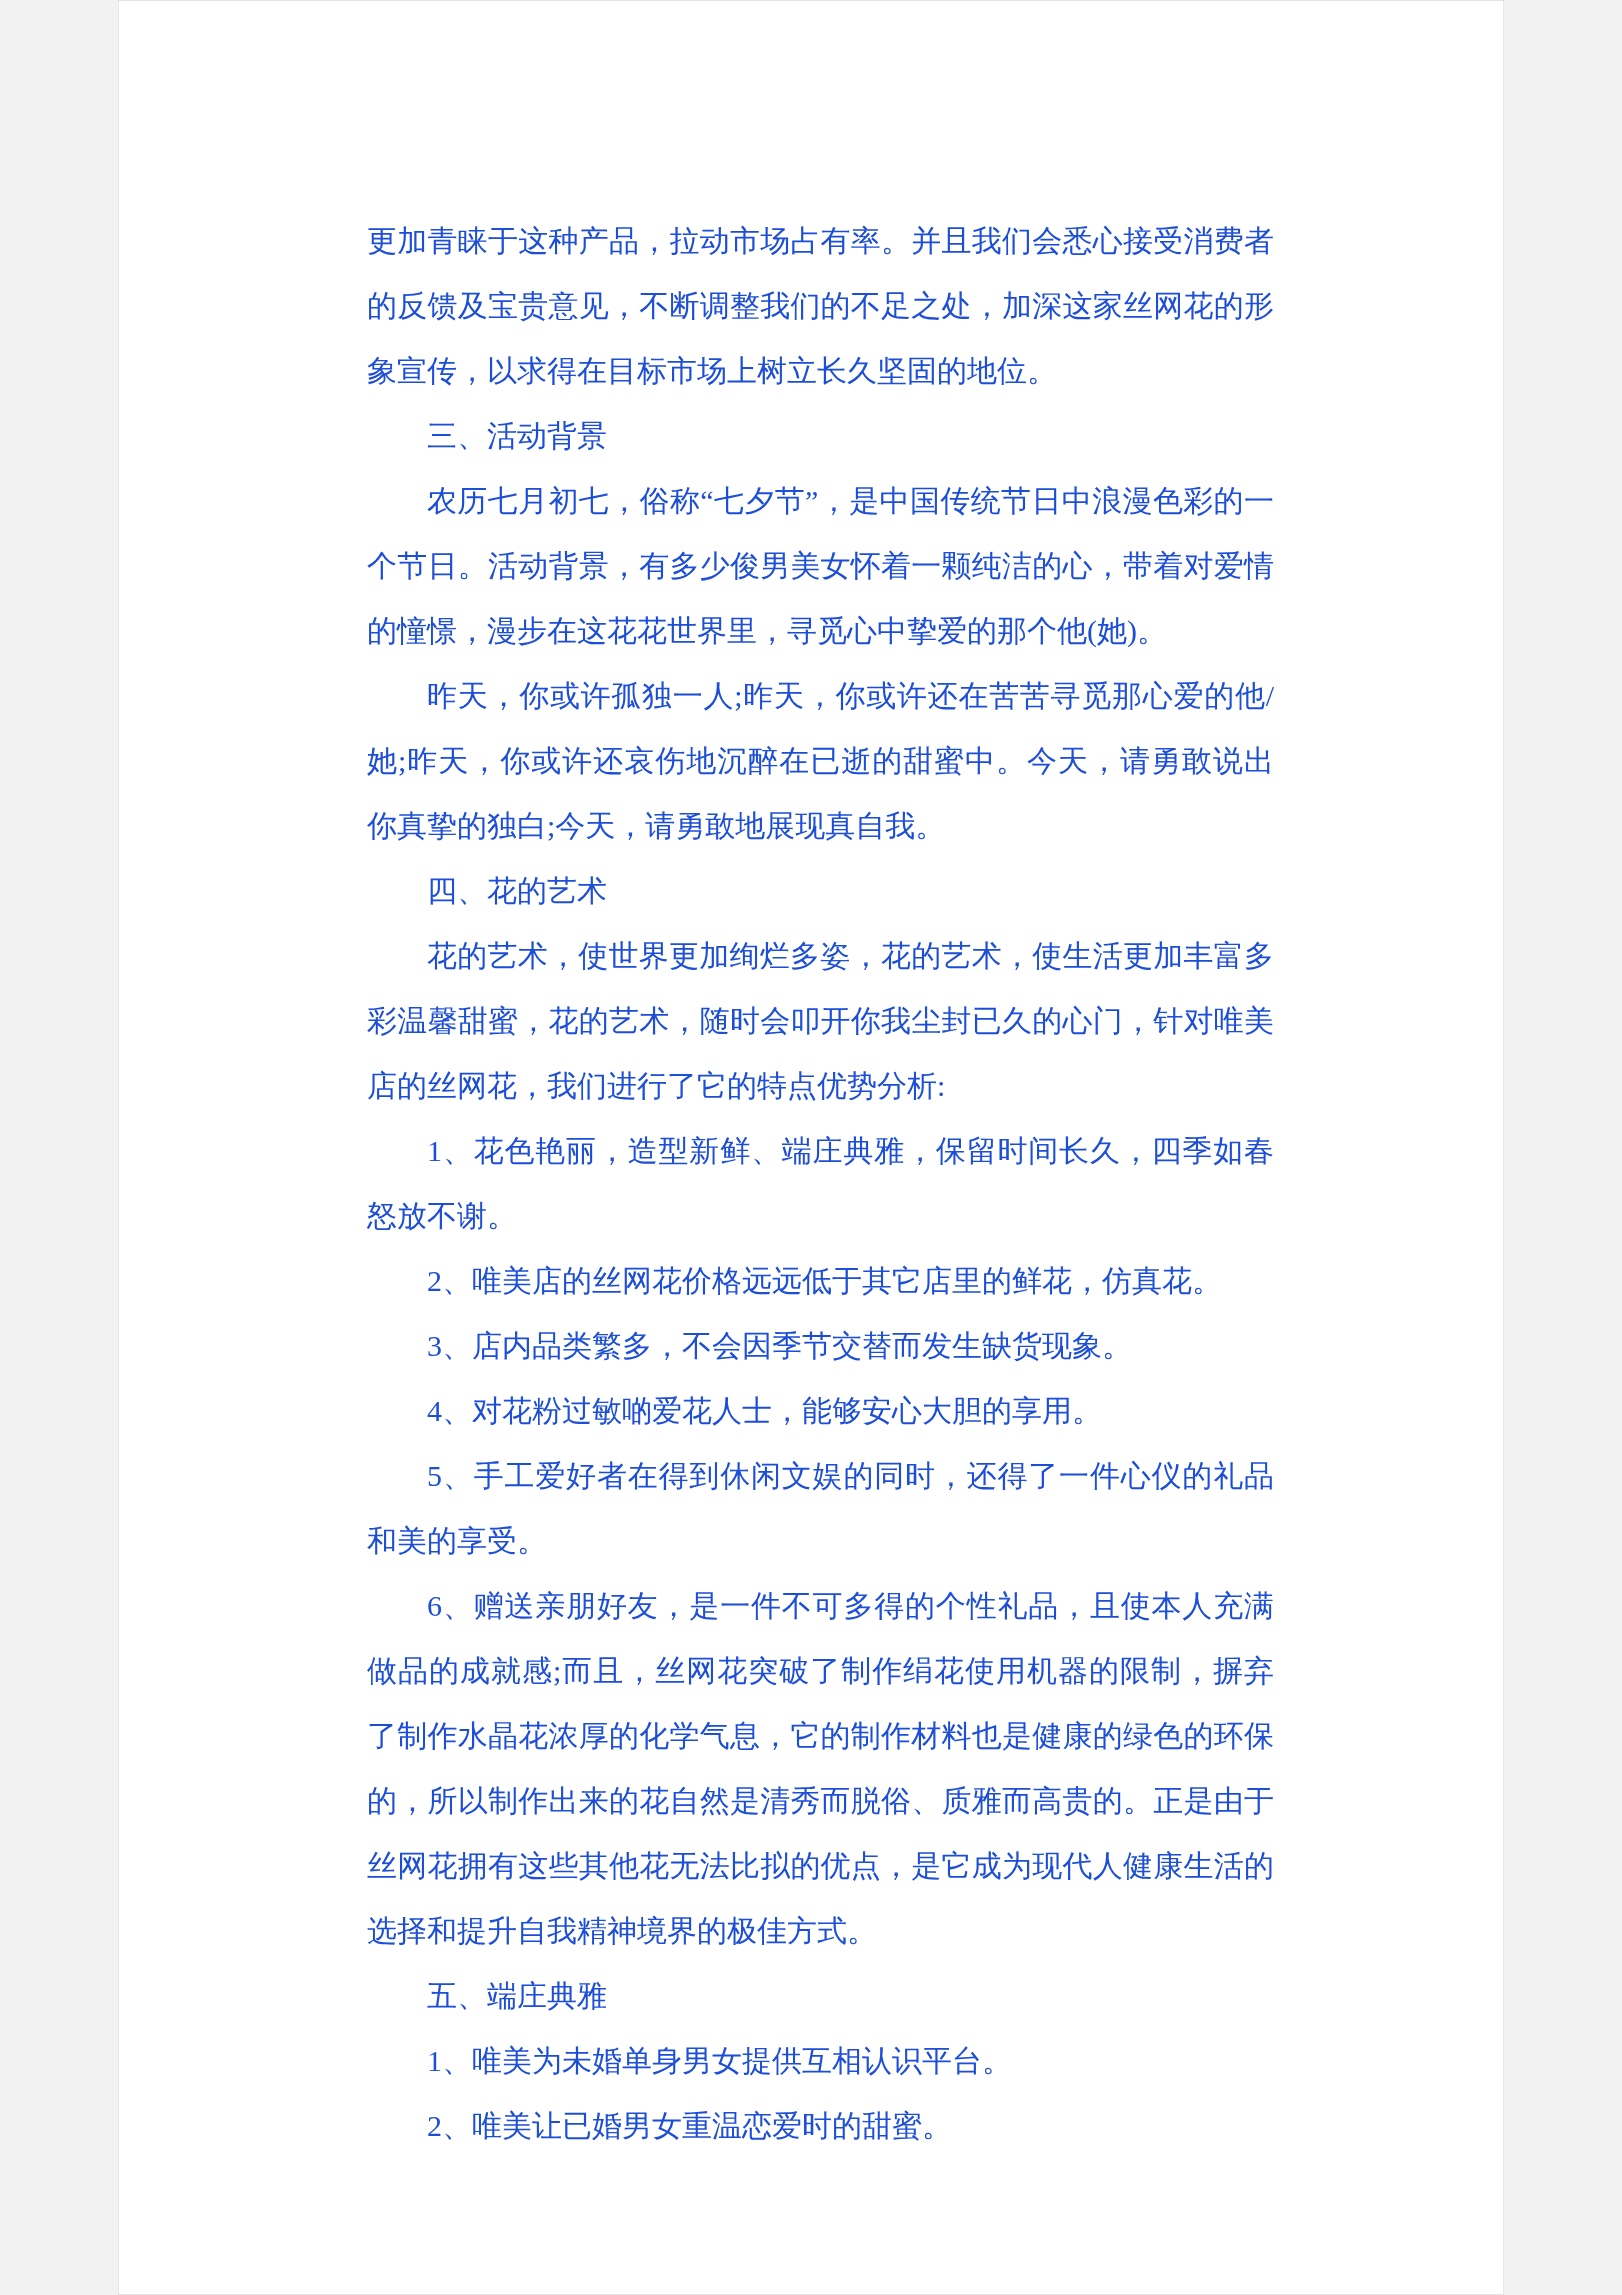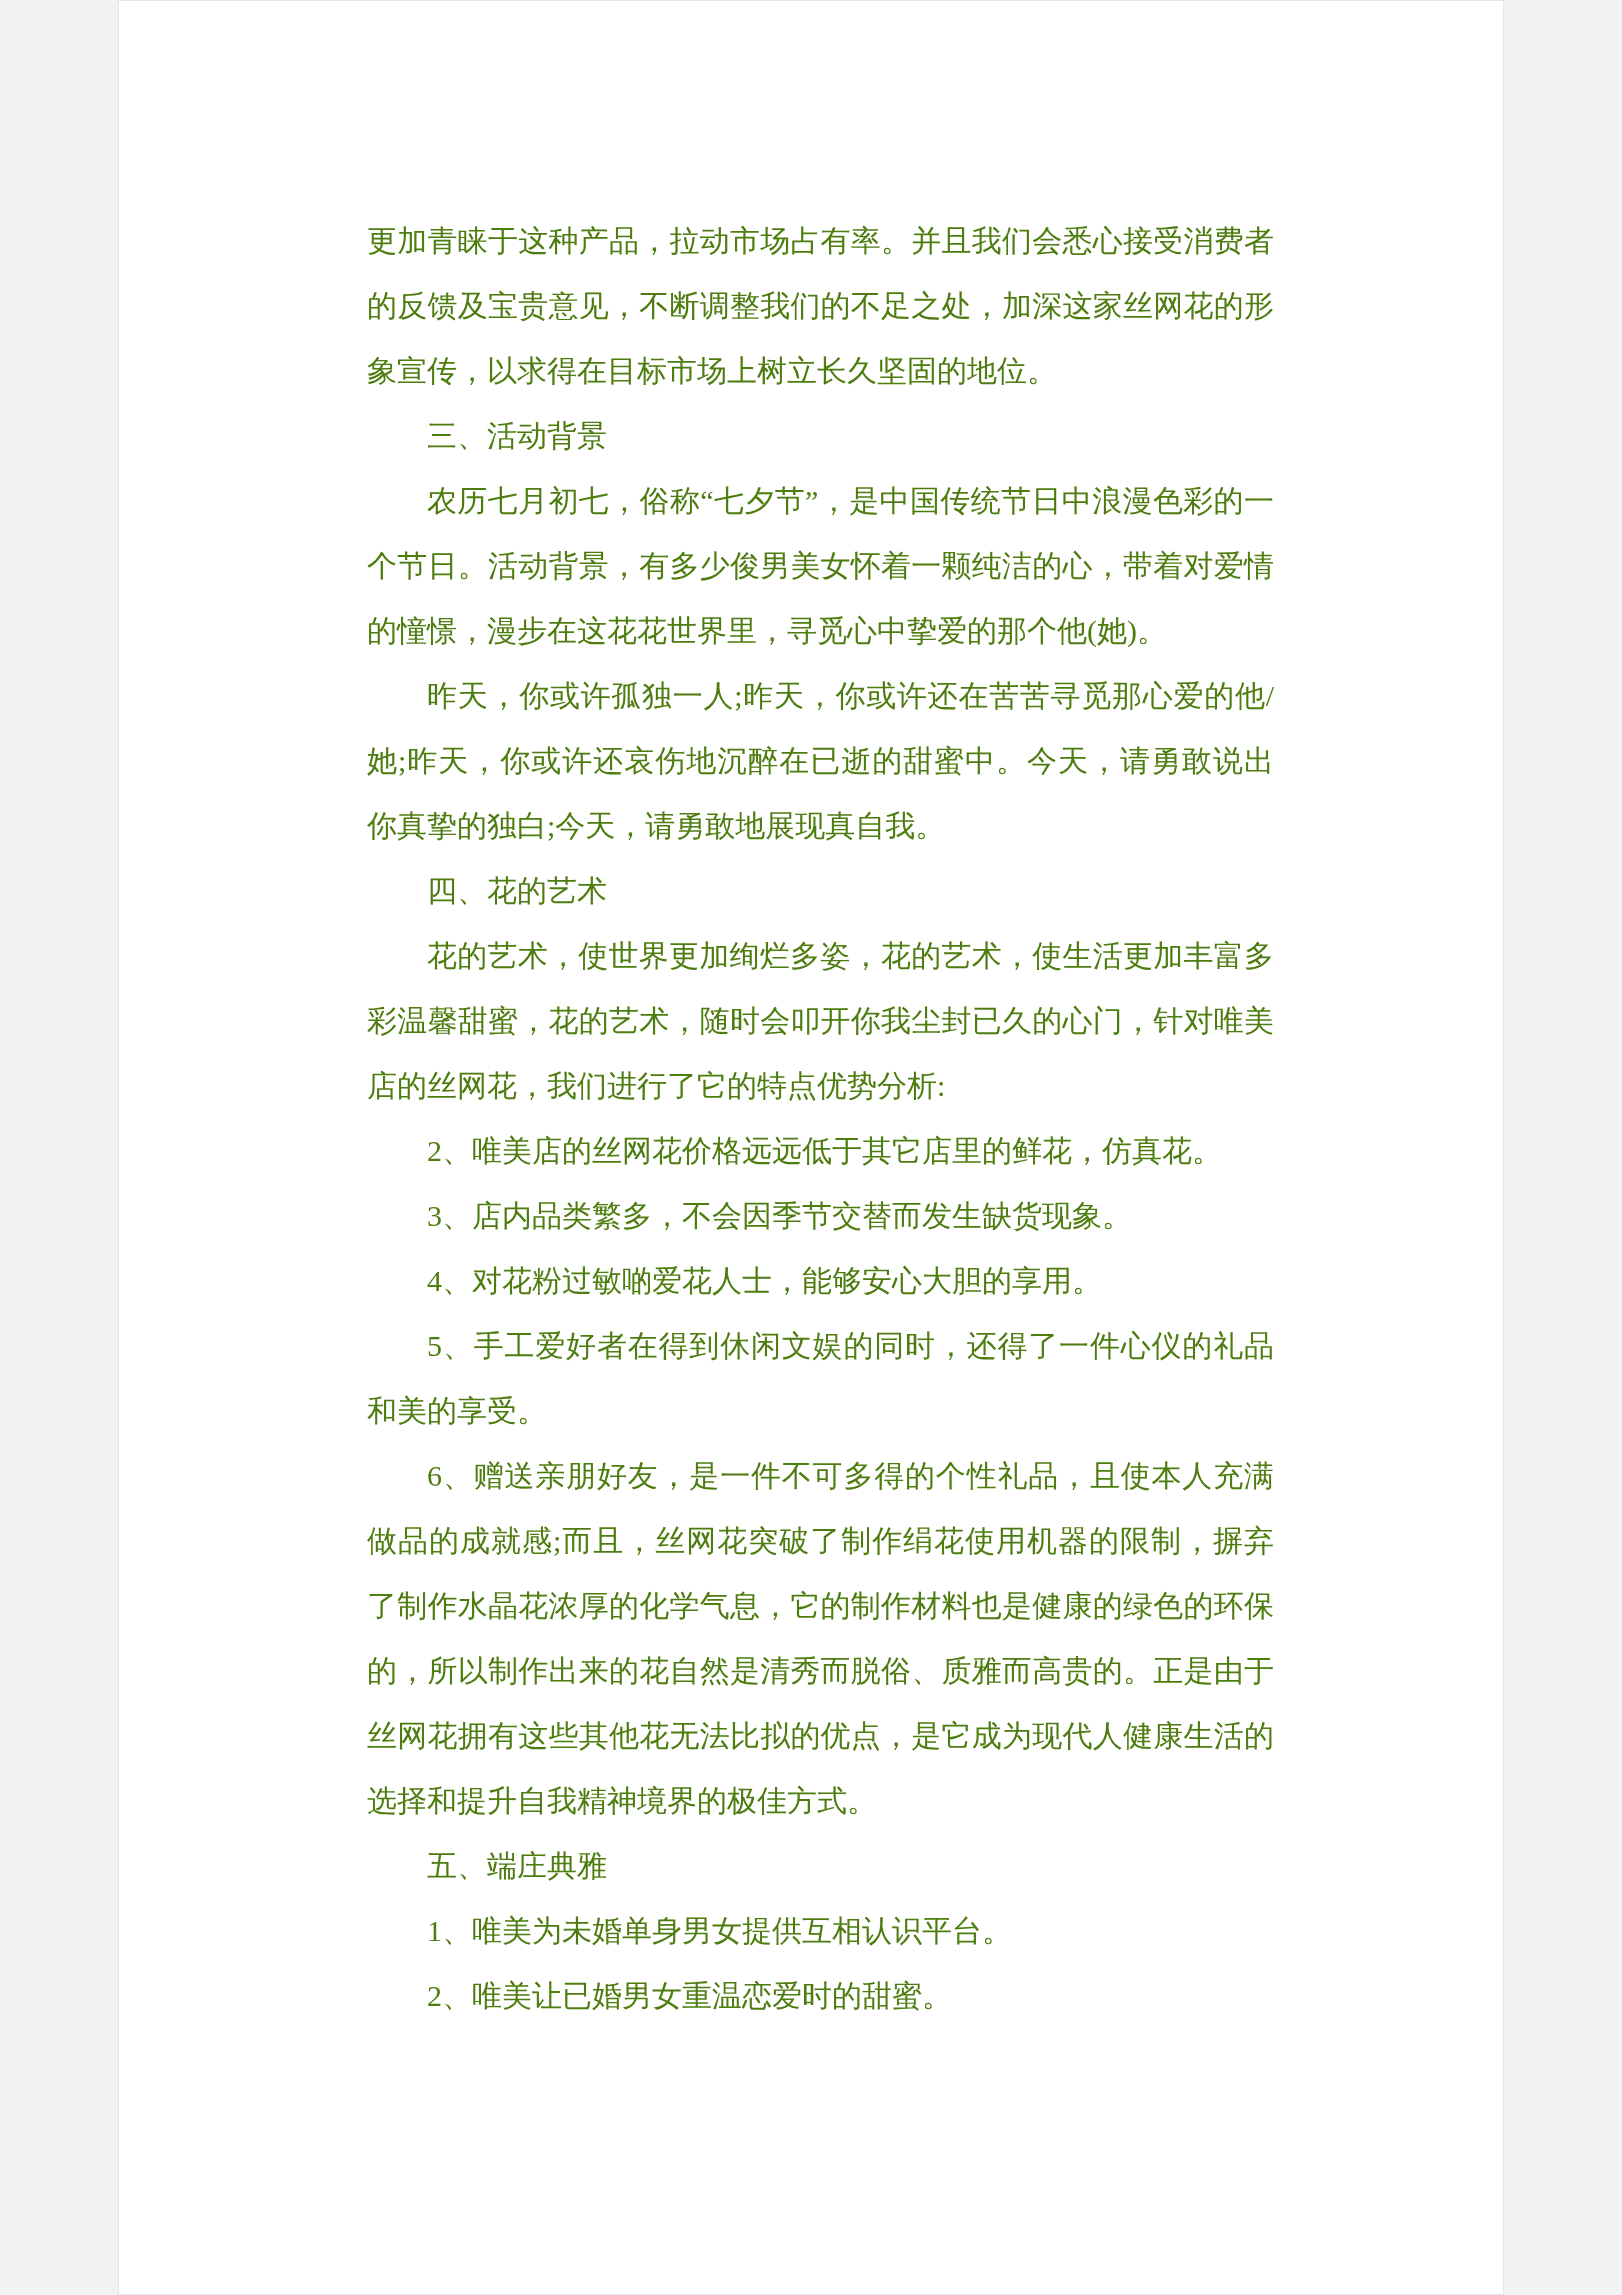--- a/index.html
+++ b/index.html
@@ -12,21 +12,21 @@
     width: 1386px;
     height: 2295px;
     margin: 0 auto;
     background: #ffffff;
     box-sizing: border-box;
     padding: 208px 230px 0 249px;
     box-shadow: inset 0 0 0 0.7px #dddddd;
     font-family: "Liberation Serif", "DejaVu Serif", serif;
     font-size: 30px;
     line-height: 65px;
-    color: #4d7c0f;
+    color: #1d4ed8;
     text-align: justify;
   }
   .para {
     margin: 0;
     text-indent: 2em;
     word-break: break-all;
   }
   .para.no-indent {
     text-indent: 0;
   }
@@ -34,20 +34,21 @@
 </head>
 <body>
 
 <div class="page">
   <p class="para no-indent">更加青睐于这种产品，拉动市场占有率。并且我们会悉心接受消费者的反馈及宝贵意见，不断调整我们的不足之处，加深这家丝网花的形象宣传，以求得在目标市场上树立长久坚固的地位。</p>
   <p class="para">三、活动背景</p>
   <p class="para">农历七月初七，俗称“七夕节”，是中国传统节日中浪漫色彩的一个节日。活动背景，有多少俊男美女怀着一颗纯洁的心，带着对爱情的憧憬，漫步在这花花世界里，寻觅心中挚爱的那个他(她)。</p>
   <p class="para">昨天，你或许孤独一人;昨天，你或许还在苦苦寻觅那心爱的他/她;昨天，你或许还哀伤地沉醉在已逝的甜蜜中。今天，请勇敢说出你真挚的独白;今天，请勇敢地展现真自我。</p>
   <p class="para">四、花的艺术</p>
   <p class="para">花的艺术，使世界更加绚烂多姿，花的艺术，使生活更加丰富多彩温馨甜蜜，花的艺术，随时会叩开你我尘封已久的心门，针对唯美店的丝网花，我们进行了它的特点优势分析:</p>
+  <p class="para">1、花色艳丽，造型新鲜、端庄典雅，保留时间长久，四季如春怒放不谢。</p>
   <p class="para">2、唯美店的丝网花价格远远低于其它店里的鲜花，仿真花。</p>
   <p class="para">3、店内品类繁多，不会因季节交替而发生缺货现象。</p>
   <p class="para">4、对花粉过敏啲爱花人士，能够安心大胆的享用。</p>
   <p class="para">5、手工爱好者在得到休闲文娱的同时，还得了一件心仪的礼品和美的享受。</p>
   <p class="para">6、赠送亲朋好友，是一件不可多得的个性礼品，且使本人充满做品的成就感;而且，丝网花突破了制作绢花使用机器的限制，摒弃了制作水晶花浓厚的化学气息，它的制作材料也是健康的绿色的环保的，所以制作出来的花自然是清秀而脱俗、质雅而高贵的。正是由于丝网花拥有这些其他花无法比拟的优点，是它成为现代人健康生活的选择和提升自我精神境界的极佳方式。</p>
   <p class="para">五、端庄典雅</p>
   <p class="para">1、唯美为未婚单身男女提供互相认识平台。</p>
   <p class="para">2、唯美让已婚男女重温恋爱时的甜蜜。</p>
 </div>
 

